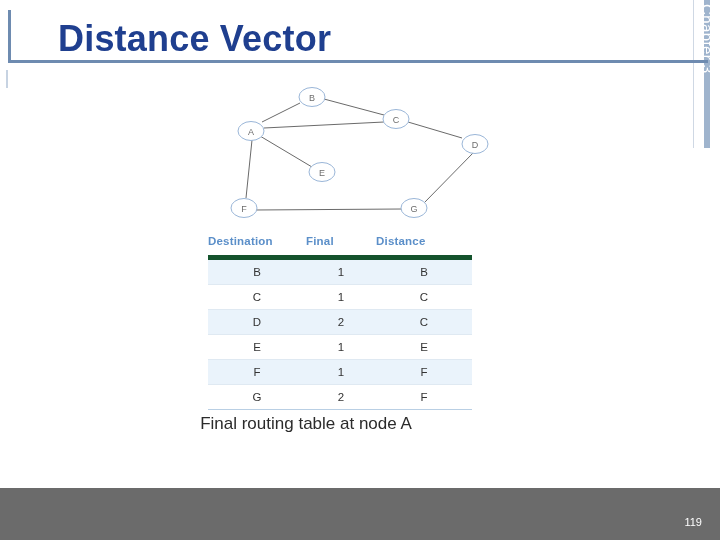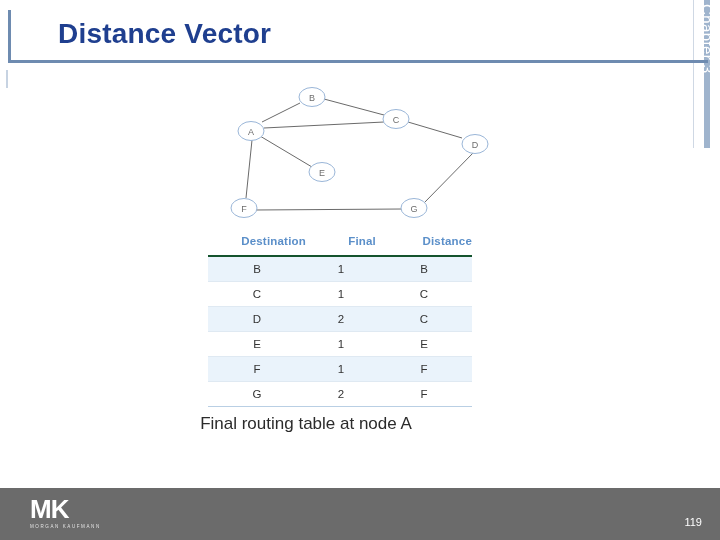--- a/index.html
+++ b/index.html
@@ -45,21 +45,21 @@
     writing-mode: vertical-rl;
     text-align: left;
     line-height: 22px;
   }
 
   
   .title {
     position: absolute;
     left: 58px;
     top: 18px;
-    font-size: 28px;
+    font-size: 36px;
     font-weight: bold;
     color: #1f3f8f;
     letter-spacing: 0.2px;
   }
   .title-rule {
     position: absolute;
     left: 8px;
     top: 60px;
     width: 700px;
     height: 3px;
@@ -92,22 +92,22 @@
     width: 264px;
     border-collapse: collapse;
     font-size: 11px;
   }
   .routing-table th {
     font-size: 11.5px;
     font-weight: bold;
     color: #5b8fc9;
     padding: 7px 0 8px 0;
     background: #ffffff;
-    border-bottom: 2px solid #14532d;
-    text-align: right;
+    border-bottom: 5px solid #14532d;
+    text-align: left;
     letter-spacing: 0.2px;
   }
   .routing-table th.col-dest { width: 98px; }
   .routing-table th.col-cost { width: 70px; }
   .routing-table th.col-next { width: 96px; }
   .routing-table td {
     text-align: center;
     padding: 6px 0 6px 0;
     color: #333333;
     font-size: 11.5px;
@@ -263,18 +263,14 @@
       <td>G</td>
       <td>2</td>
       <td>F</td>
     </tr>
   </tbody>
 </table>
 
 <div class="caption">Final routing table at node A</div>
 
 <div class="footer">
-  <div class="logo">
-    <div class="logo-mark">MK</div>
-    <div class="logo-sub">MORGAN KAUFMANN</div>
-  </div>
   <div class="page-number">119</div>
 </div>
 
 </body></html>

